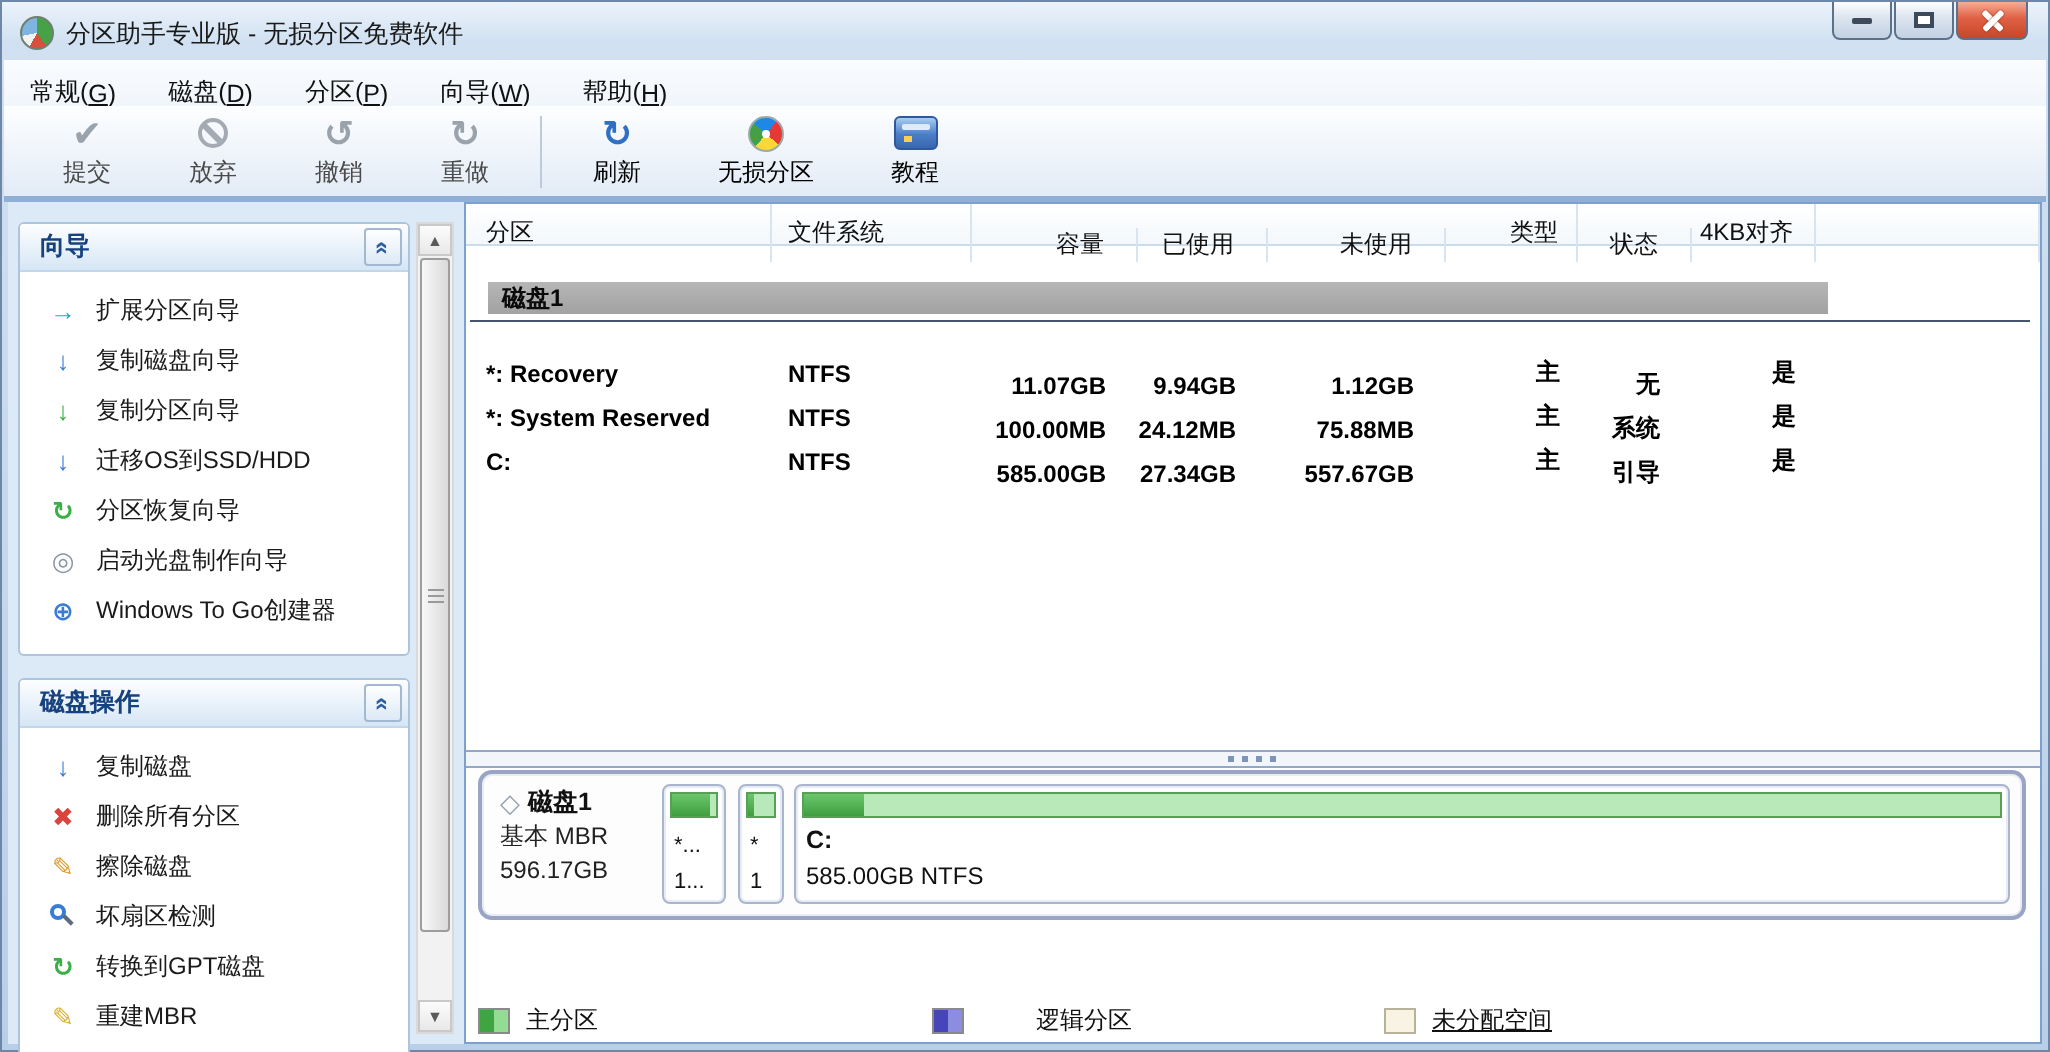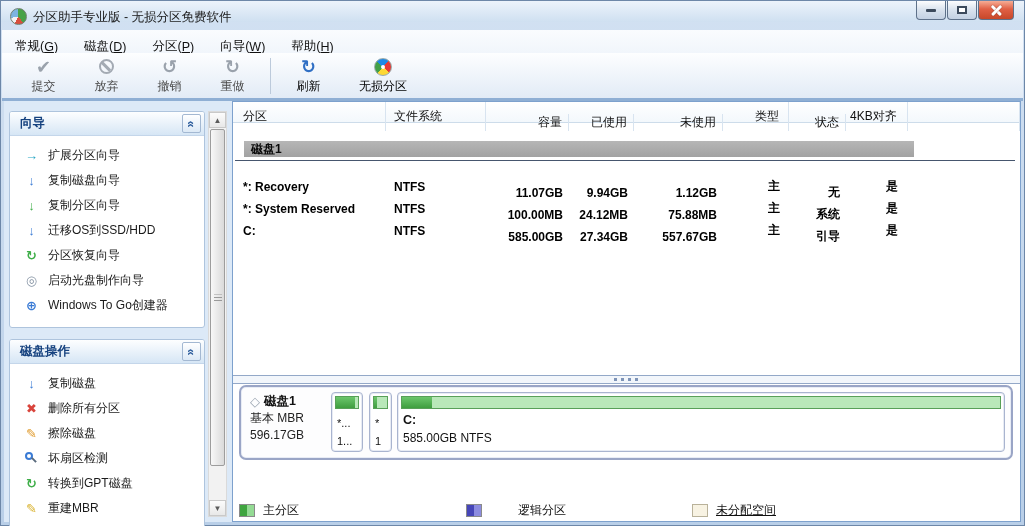--- a/index.html
+++ b/index.html
@@ -70,21 +70,21 @@
   .sb-thumb { position:absolute; left:1px; right:1px; top:17px; bottom:50px; background:linear-gradient(90deg,#f8f8f8,#dadada); border:1px solid #9d9d9d; border-radius:2px; }
   .sb-thumb::after { content:""; position:absolute; left:50%; top:50%; width:8px; height:7px; transform:translate(-50%,-50%); background:repeating-linear-gradient(#9a9a9a 0 1px, transparent 1px 3px); }
 
   
   .main { position:absolute; left:228px; top:0; right:0; bottom:0; background:#fff; border:1px solid #7da1cd; box-sizing:border-box; }
   .thead { position:absolute; top:0; left:0; right:0; height:20px; display:grid; grid-template-columns:153px 100px 83px 65px 89px 66px 57px 62px 1fr; background:linear-gradient(#ffffff,#f3f8fc); border-bottom:1px solid #cddcea; font-size:12px; color:#111; }
   .thead .c { border-right:1px solid #d8e4f0; display:flex; align-items:center; box-sizing:border-box; }
   .row { position:absolute; left:0; right:0; height:22px; display:grid; grid-template-columns:153px 100px 83px 65px 89px 66px 57px 62px 1fr; font-size:12px; color:#000; align-items:center;font-weight:bold; }
   .al { justify-content:flex-start; padding-left:10px; } 
   .al2 { justify-content:flex-start; padding-left:8px; }
-  .ar { justify-content:flex-end; padding-right:6px;margin-top:12px; }
+  .ar { justify-content:flex-end; padding-right:16px;margin-top:12px; }
   .ar8 { justify-content:flex-end; padding-right:9px; }
   .ac4 { justify-content:flex-start; padding-left:4px; }
   .acv { justify-content:flex-start; padding-left:40px; }
   .c,.rc { display:flex; align-items:center; box-sizing:border-box; }
   .group-bar { position:absolute; left:11px; top:39px; width:670px; height:16px; background:linear-gradient(#b6b6b6,#a2a2a2); font-size:12px; font-weight:bold; color:#0a0a0a; display:flex; align-items:center; padding-left:7px; box-sizing:border-box; }
   .group-underline { position:absolute; left:2px; right:5px; top:58px; height:1px; background:#46566e; }
 
   .splitter { position:absolute; left:0; right:0; top:273px; height:7px; border-top:1px solid #93a8c8; border-bottom:1px solid #93a8c8; background:#f2f6fb; }
   .splitter .dots { position:absolute; left:50%; top:2px; width:26px; height:3px; transform:translateX(-50%); background:repeating-linear-gradient(90deg,#7e94b8 0 3px, transparent 3px 7px); }
 
@@ -181,20 +181,26 @@
     <div class="tb-btn">
       <span class="tb-ico blue-ico">↻</span>
       <span class="lbl">刷新</span>
     </div>
     <div class="tb-btn tb-wide">
       <span class="tb-ico">
           <span class="pin-ico"></span>
         </span>
       <span class="lbl">无损分区</span>
     </div>
+    <div class="tb-btn">
+      <span class="tb-ico">
+          <span class="tut-ico"></span>
+        </span>
+      <span class="lbl">教程</span>
+    </div>
   </div>
 
   <div class="content">
 
     <div class="sidebar">
 
       <div class="panel">
         <div class="panel-header">
           <span class="panel-title">向导</span>
           <span class="collapse-btn">

